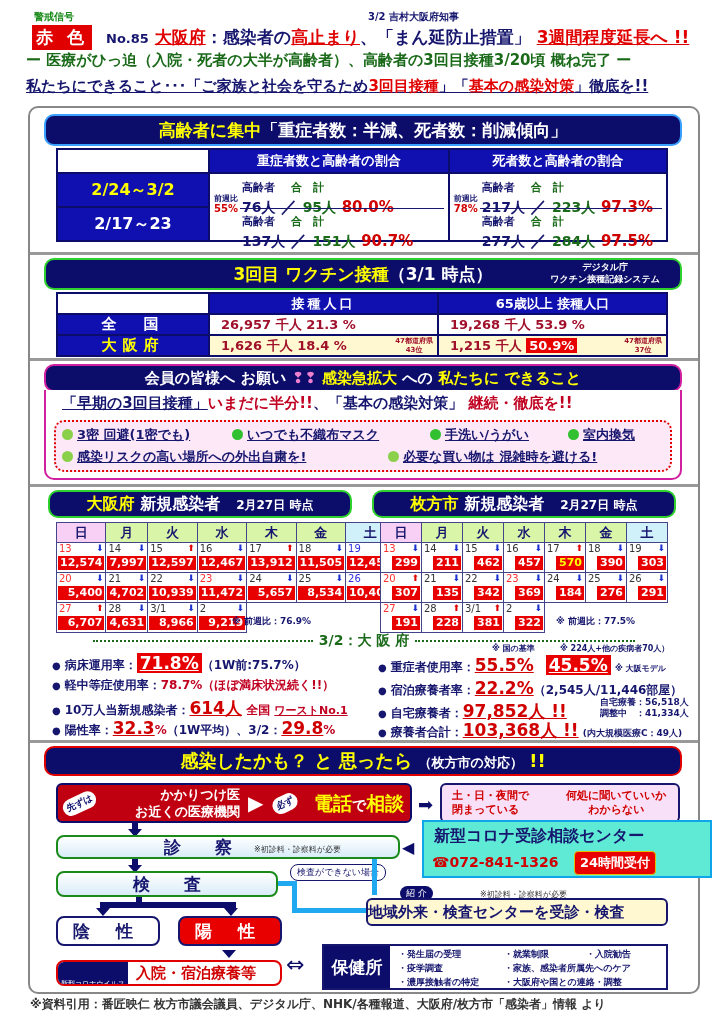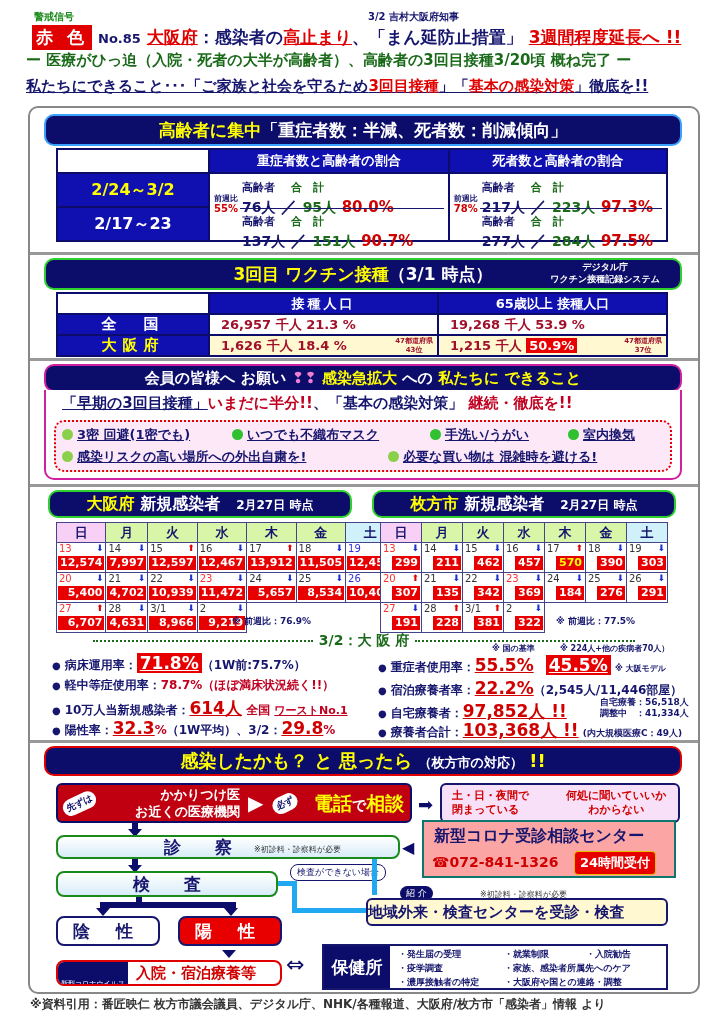--- a/index.html
+++ b/index.html
@@ -6,21 +6,21 @@
 body{width:724px;height:1024px;background:#fff;font-family:"DejaVu Sans","Liberation Sans",sans-serif;position:relative;overflow:hidden;color:#1a1a6e}
 .abs{position:absolute}
 .red{color:#e00000}
 .dred{color:#c00020}
 .navy{color:#16166e}
 .yellow{color:#ffff00}
 .u{text-decoration:underline}
 
 #alert-label{left:34px;top:10px;font-size:10px;color:#1a8a1a;font-weight:bold}
 #red-badge{left:32px;top:25px;background:#e00000;color:#fff;font-size:17px;font-weight:bold;padding:1px 4px;letter-spacing:4px}
-#head-line1{left:98px;top:26px;font-size:17px;font-weight:bold;white-space:nowrap;color:#16166e}
+#head-line1{left:106px;top:26px;font-size:17px;font-weight:bold;white-space:nowrap;color:#16166e}
 #head-line1 .num{font-size:13px}
 #governor-note{left:368px;top:10px;font-size:10px;font-weight:bold;color:#16166e}
 #head-line2{left:26px;top:51px;font-size:15px;font-weight:bold;color:#1a6a1a;white-space:nowrap}
 #head-line3{left:26px;top:77px;font-size:15px;font-weight:bold;color:#16166e;white-space:nowrap;text-decoration:underline}
 
 #main-frame{left:28px;top:106px;width:672px;height:888px;border:2px solid #888;border-radius:10px;background:#fff}
 .divider{position:absolute;left:30px;width:668px;height:3px;background:#999}
 .banner{position:absolute;background:#0c0c6a;border-radius:10px;color:#fff;font-weight:bold;text-align:center}
 
 #banner1{left:44px;top:114px;width:638px;height:32px;border:2px solid #3aa0ff;font-size:17px;line-height:28px}
@@ -79,21 +79,21 @@
 .bigbox{font-size:17px;color:#fff;background:#e80000;padding:0 3px;text-decoration:underline}
 .tiny{font-size:8px;color:#16166e;font-weight:bold}
 
 #banner4{left:44px;top:746px;width:638px;height:30px;border:2px solid #e00000;font-size:18px;line-height:26px}
 #banner4 .sub{font-size:13px;color:#fff}
 #consult-box{position:absolute;left:56px;top:783px;width:356px;height:40px;background:#c00010;border:2px solid #0c0c6a;border-radius:6px;color:#fff;font-weight:bold}
 .pill{position:absolute;background:#fff;color:#0c0c6a;border-radius:10px;font-size:9px;font-weight:bold;transform:rotate(-25deg);padding:2px 4px}
 #closed-box{position:absolute;left:440px;top:783px;width:240px;height:40px;background:#f8e0f8;border:2px solid #16166e;border-radius:6px;font-size:11px;font-weight:bold;color:#d00000;line-height:14px}
 .flow-box{position:absolute;border:2px solid #1a8a1a;border-radius:8px;background:linear-gradient(#ffffff,#d8ecf8);font-size:17px;font-weight:bold;color:#16166e;text-align:center}
 .note{position:absolute;font-size:8px;color:#333}
-#center-box{position:absolute;left:422px;top:820px;width:254px;height:58px;border:2px solid #0f766e;background:#fca5a5;font-weight:bold}
+#center-box{position:absolute;left:422px;top:820px;width:290px;height:58px;border:2px solid #0ea5e9;background:#5eead4;font-weight:bold}
 #regional-box{position:absolute;left:366px;top:898px;width:302px;height:28px;border:2px solid #16166e;border-radius:6px;background:#fff8d0;font-size:15px;font-weight:bold;color:#16166e;line-height:24px}
 #neg-box{position:absolute;left:56px;top:916px;width:104px;height:30px;border:2px solid #16166e;border-radius:8px;background:#fff;font-size:17px;font-weight:bold;text-align:center;line-height:26px;letter-spacing:10px}
 #pos-box{position:absolute;left:178px;top:916px;width:104px;height:30px;border:2px solid #16166e;border-radius:8px;background:#e80000;color:#fff;font-size:17px;font-weight:bold;text-align:center;line-height:26px;letter-spacing:10px}
 #hosp-box{position:absolute;left:56px;top:960px;width:226px;height:26px;border:2px solid #e00000;border-radius:8px;background:#fff;overflow:hidden}
 #phc-box{position:absolute;left:322px;top:944px;width:346px;height:46px;border:2px solid #16166e;background:#fff}
 #phc-title{position:absolute;left:0;top:0;width:66px;height:42px;background:#0c0c6a;color:#fff;font-size:17px;font-weight:bold;text-align:center;line-height:42px}
 .phc-item{position:absolute;font-size:9px;font-weight:bold;color:#16166e;white-space:nowrap}
 #footer{left:30px;top:996px;font-size:12px;font-weight:bold;color:#333;white-space:nowrap}
 .arrow-d{position:absolute;width:0;height:0;border-left:7px solid transparent;border-right:7px solid transparent;border-top:8px solid #0c0c6a}
 .vbar{position:absolute;background:#0c0c6a}

